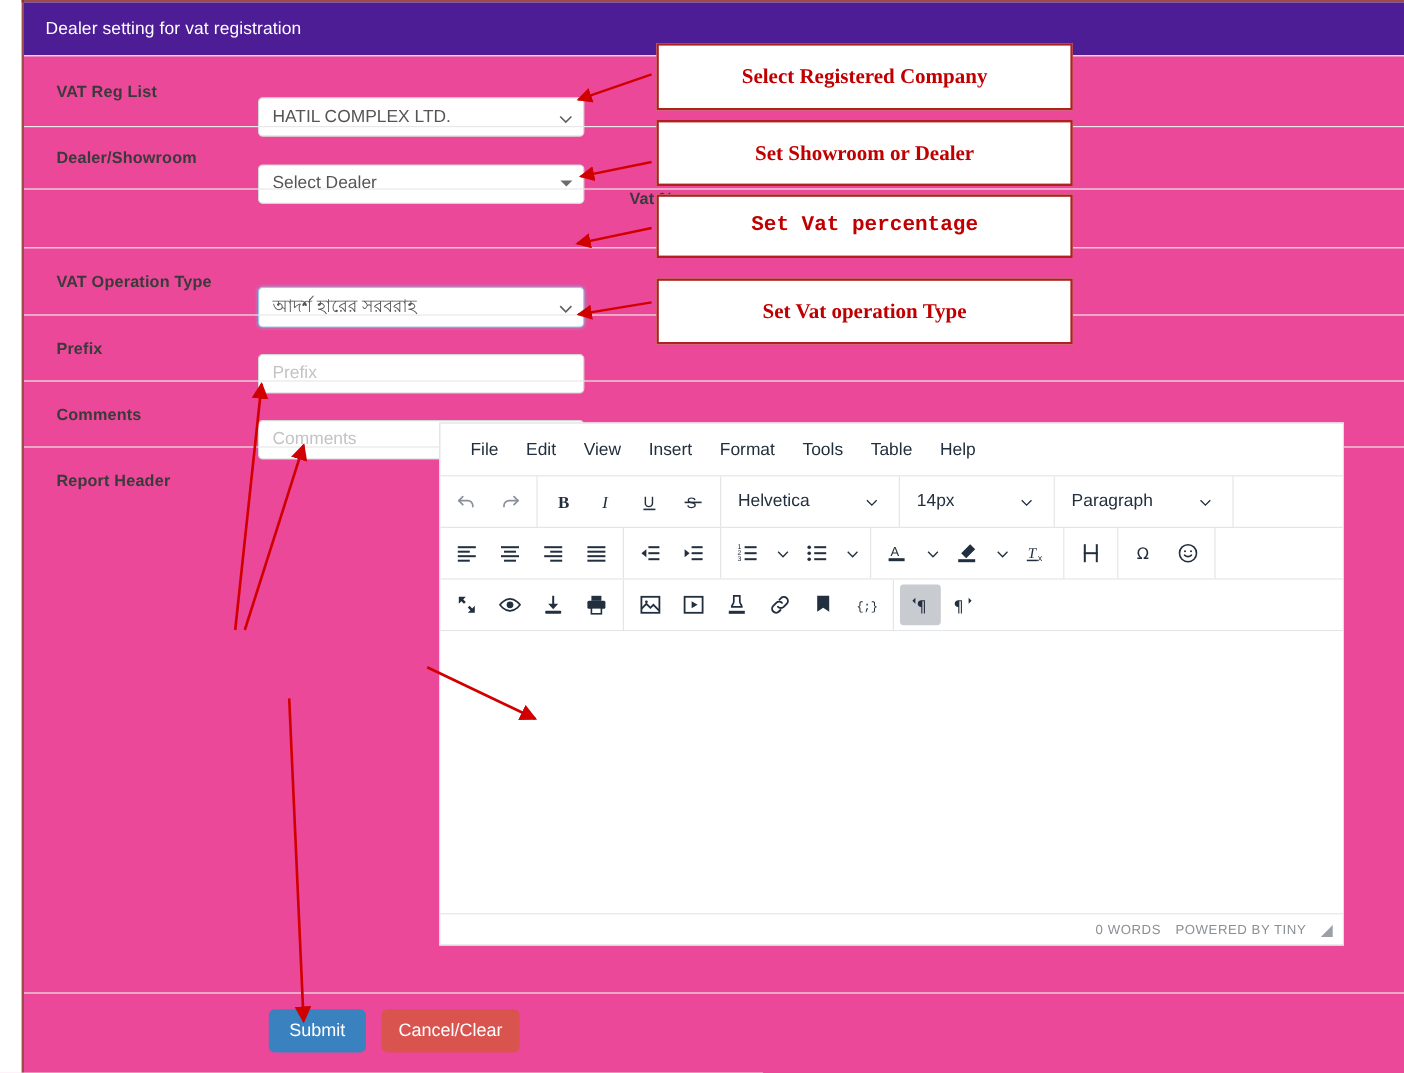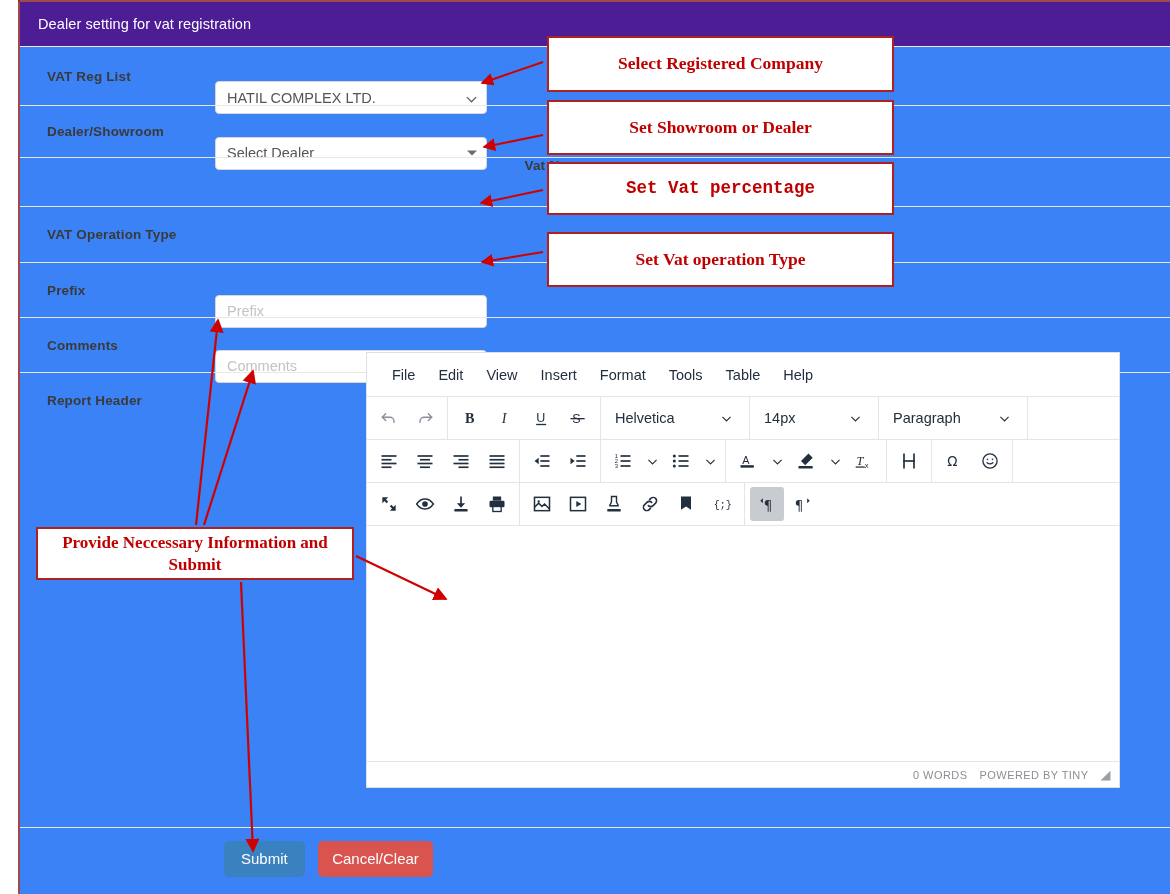--- a/index.html
+++ b/index.html
@@ -32,21 +32,21 @@
     background:#4c1d95;
     display:flex; align-items:center;
   }
   .panel-header .ttl{
     color:#ffffff; font-size:14.5px; padding-left:18px; letter-spacing:.1px;
   }
 
   
   .form-area{
     position:absolute; left:20px; top:46px; width:1150px; height:848px;
-    background:#3b82f6;
+    background:#ec4899;
   }
   .frow{
     position:relative;
     border-top:1px solid #e8e8e8;
     display:flex; align-items:center;
     padding-left:27px;
   }
   .frow:first-child{ border-top:1px solid #ececec; }
   .flabel{
     width:168px; flex:0 0 168px;
@@ -217,20 +217,30 @@
       <div class="flabel">Vat %</div>
       <div class="fctl">
         <div class="inp">
           <span class="val-red">0</span>
         </div>
       </div>
     </div>
 
     <div class="frow r4">
       <div class="flabel">VAT Operation Type</div>
+      <div class="fctl">
+        <div class="sel tall focused">
+          <span>আদর্শ হারের সরবরাহ</span>
+          <span class="caret">
+            <svg viewBox="0 0 16 16" width="15" height="15">
+                <path d="M3 6 L8 11 L13 6" fill="none" stroke="#5f5f5f" stroke-width="1.4"></path>
+              </svg>
+          </span>
+        </div>
+      </div>
     </div>
 
     <div class="frow r5">
       <div class="flabel">Prefix</div>
       <div class="fctl">
         <div class="inp ph">Prefix</div>
       </div>
     </div>
 
     <div class="frow r6">
@@ -593,15 +603,14 @@
 
     <line x1="356" y1="556" x2="446" y2="599" stroke="#d00000" stroke-width="2.2" marker-end="url(#ah)"></line>
 
     <line x1="241" y1="582" x2="253" y2="851" stroke="#d00000" stroke-width="2.2" marker-end="url(#ah)"></line>
   </svg>
 
   <div class="callout" id="co-2">Set Showroom or Dealer</div>
   <div class="callout" id="co-1">Select Registered Company</div>
   <div class="callout" id="co-3">Set Vat percentage</div>
   <div class="callout" id="co-4">Set Vat operation Type</div>
-  <div class="callout" id="co-5">Provide Neccessary Information and Submit</div>
 
 </div>
 
 </body></html>

